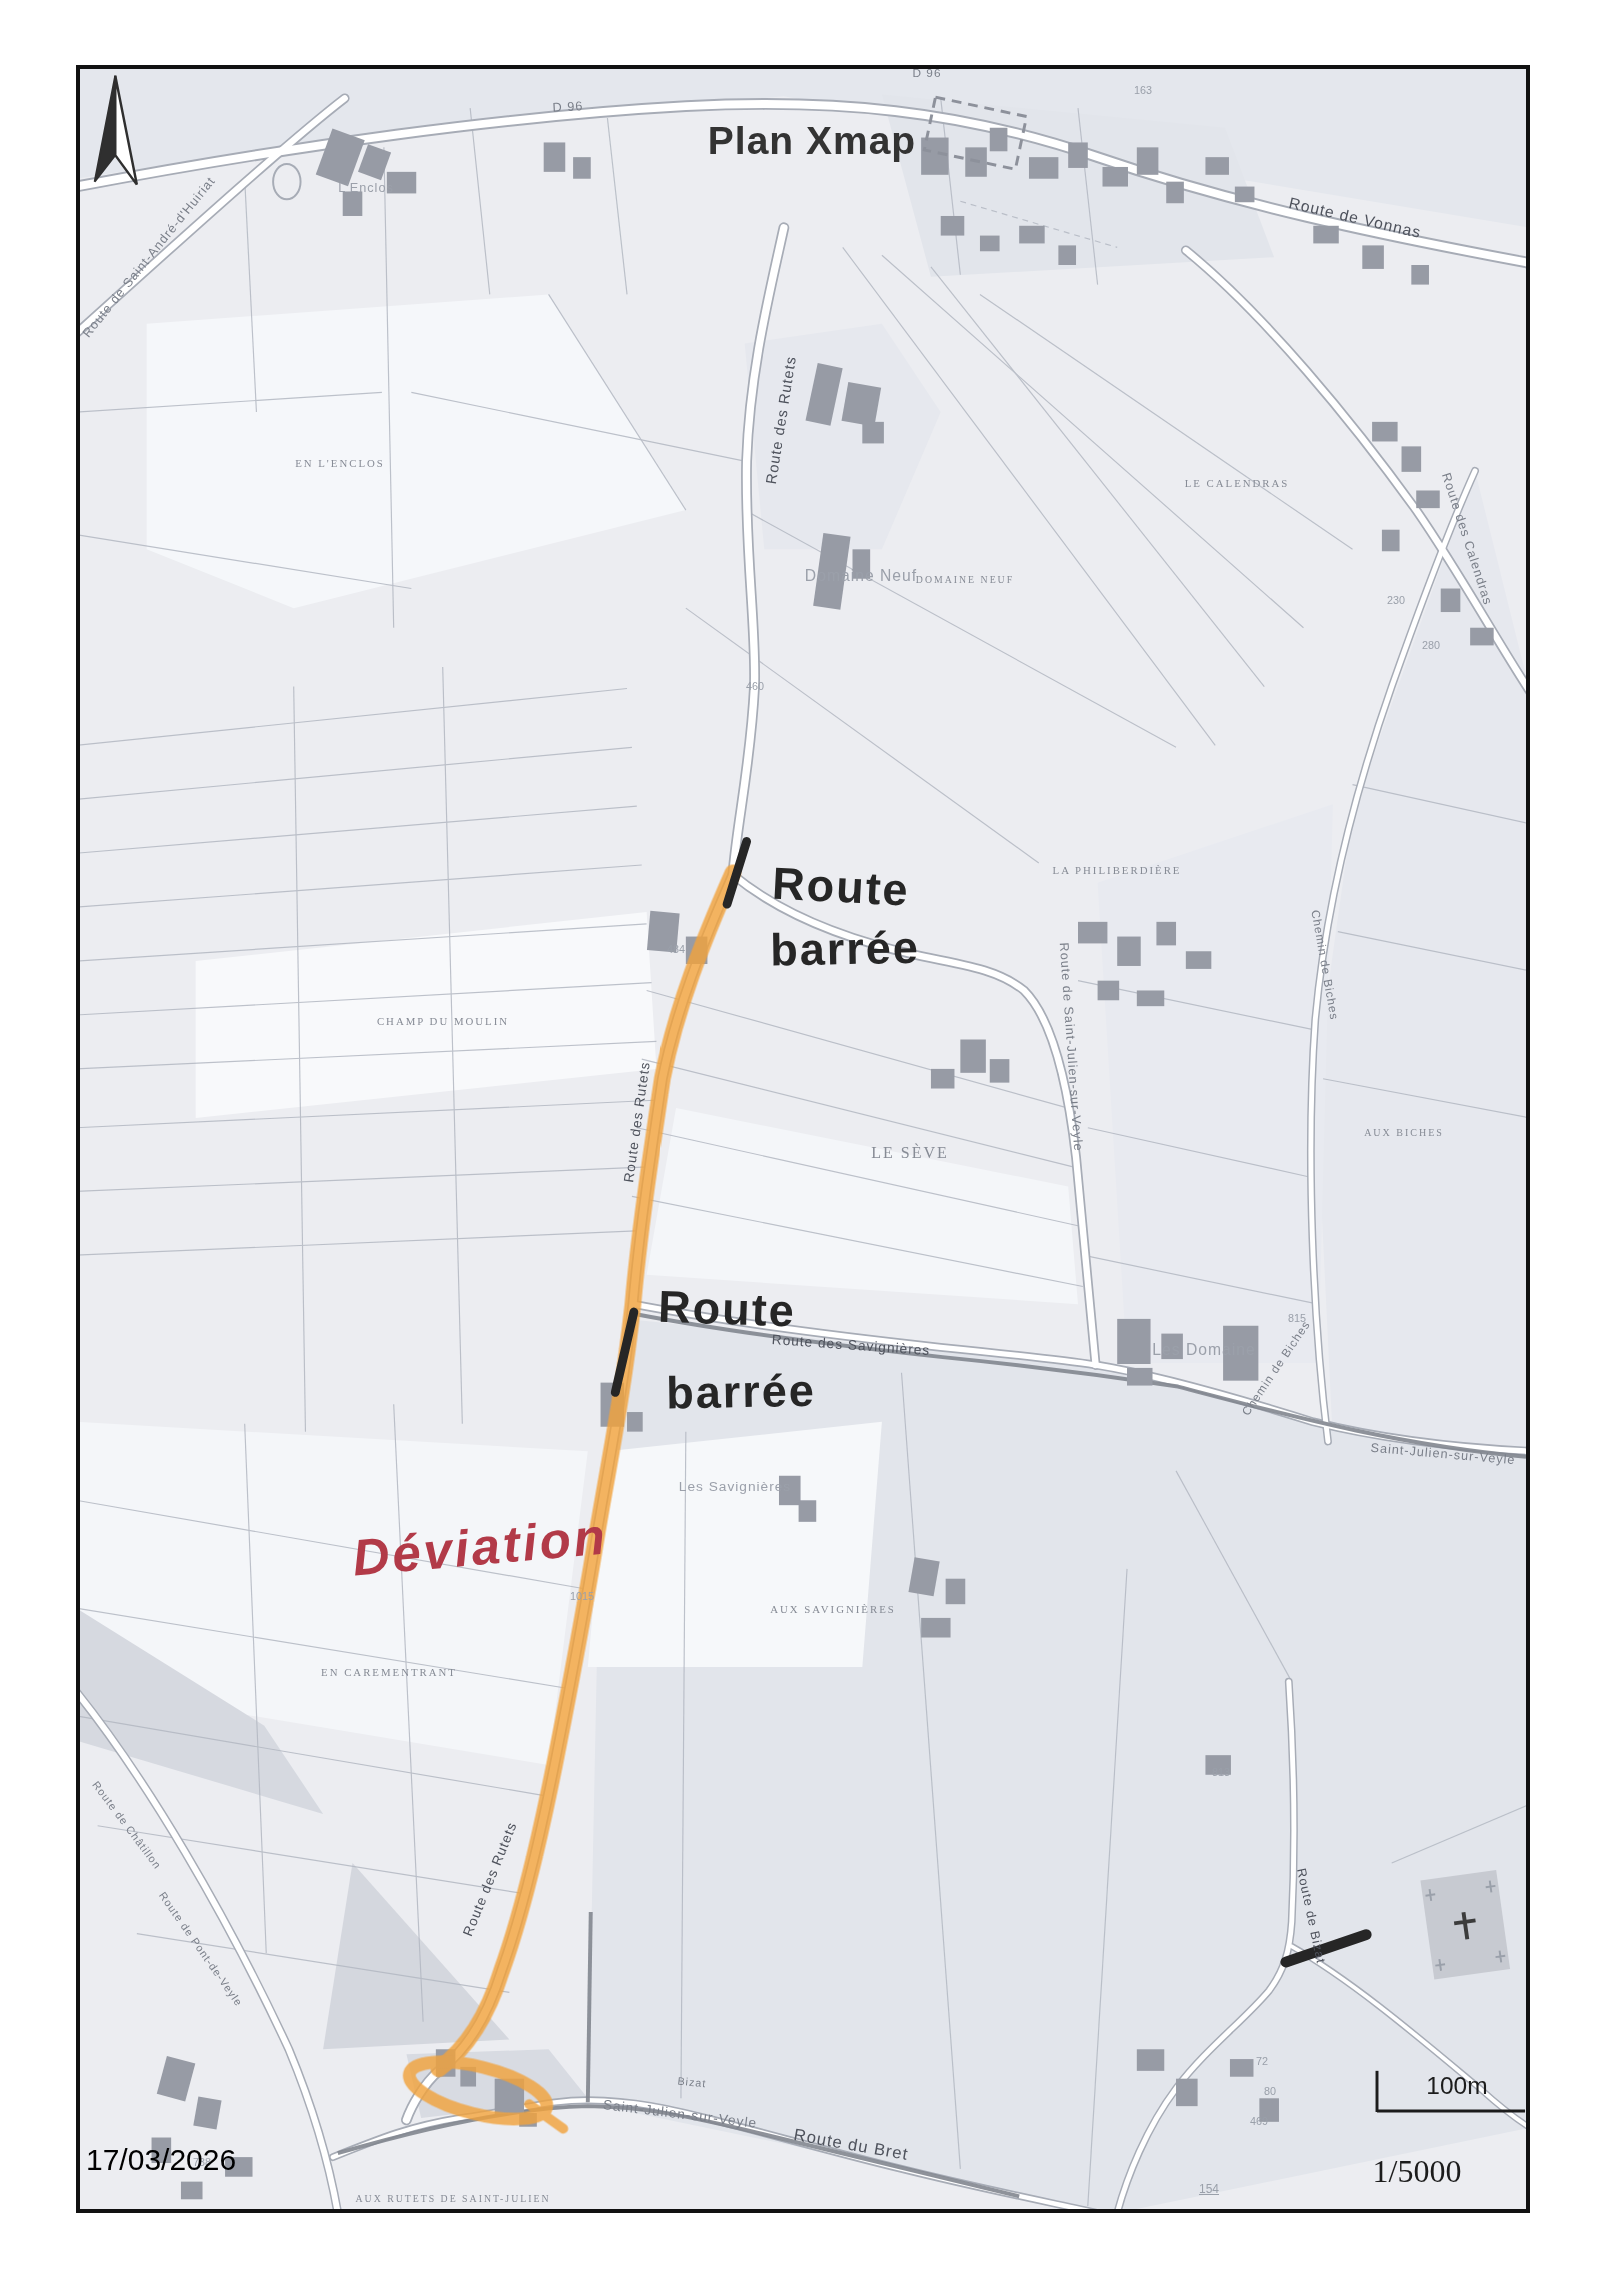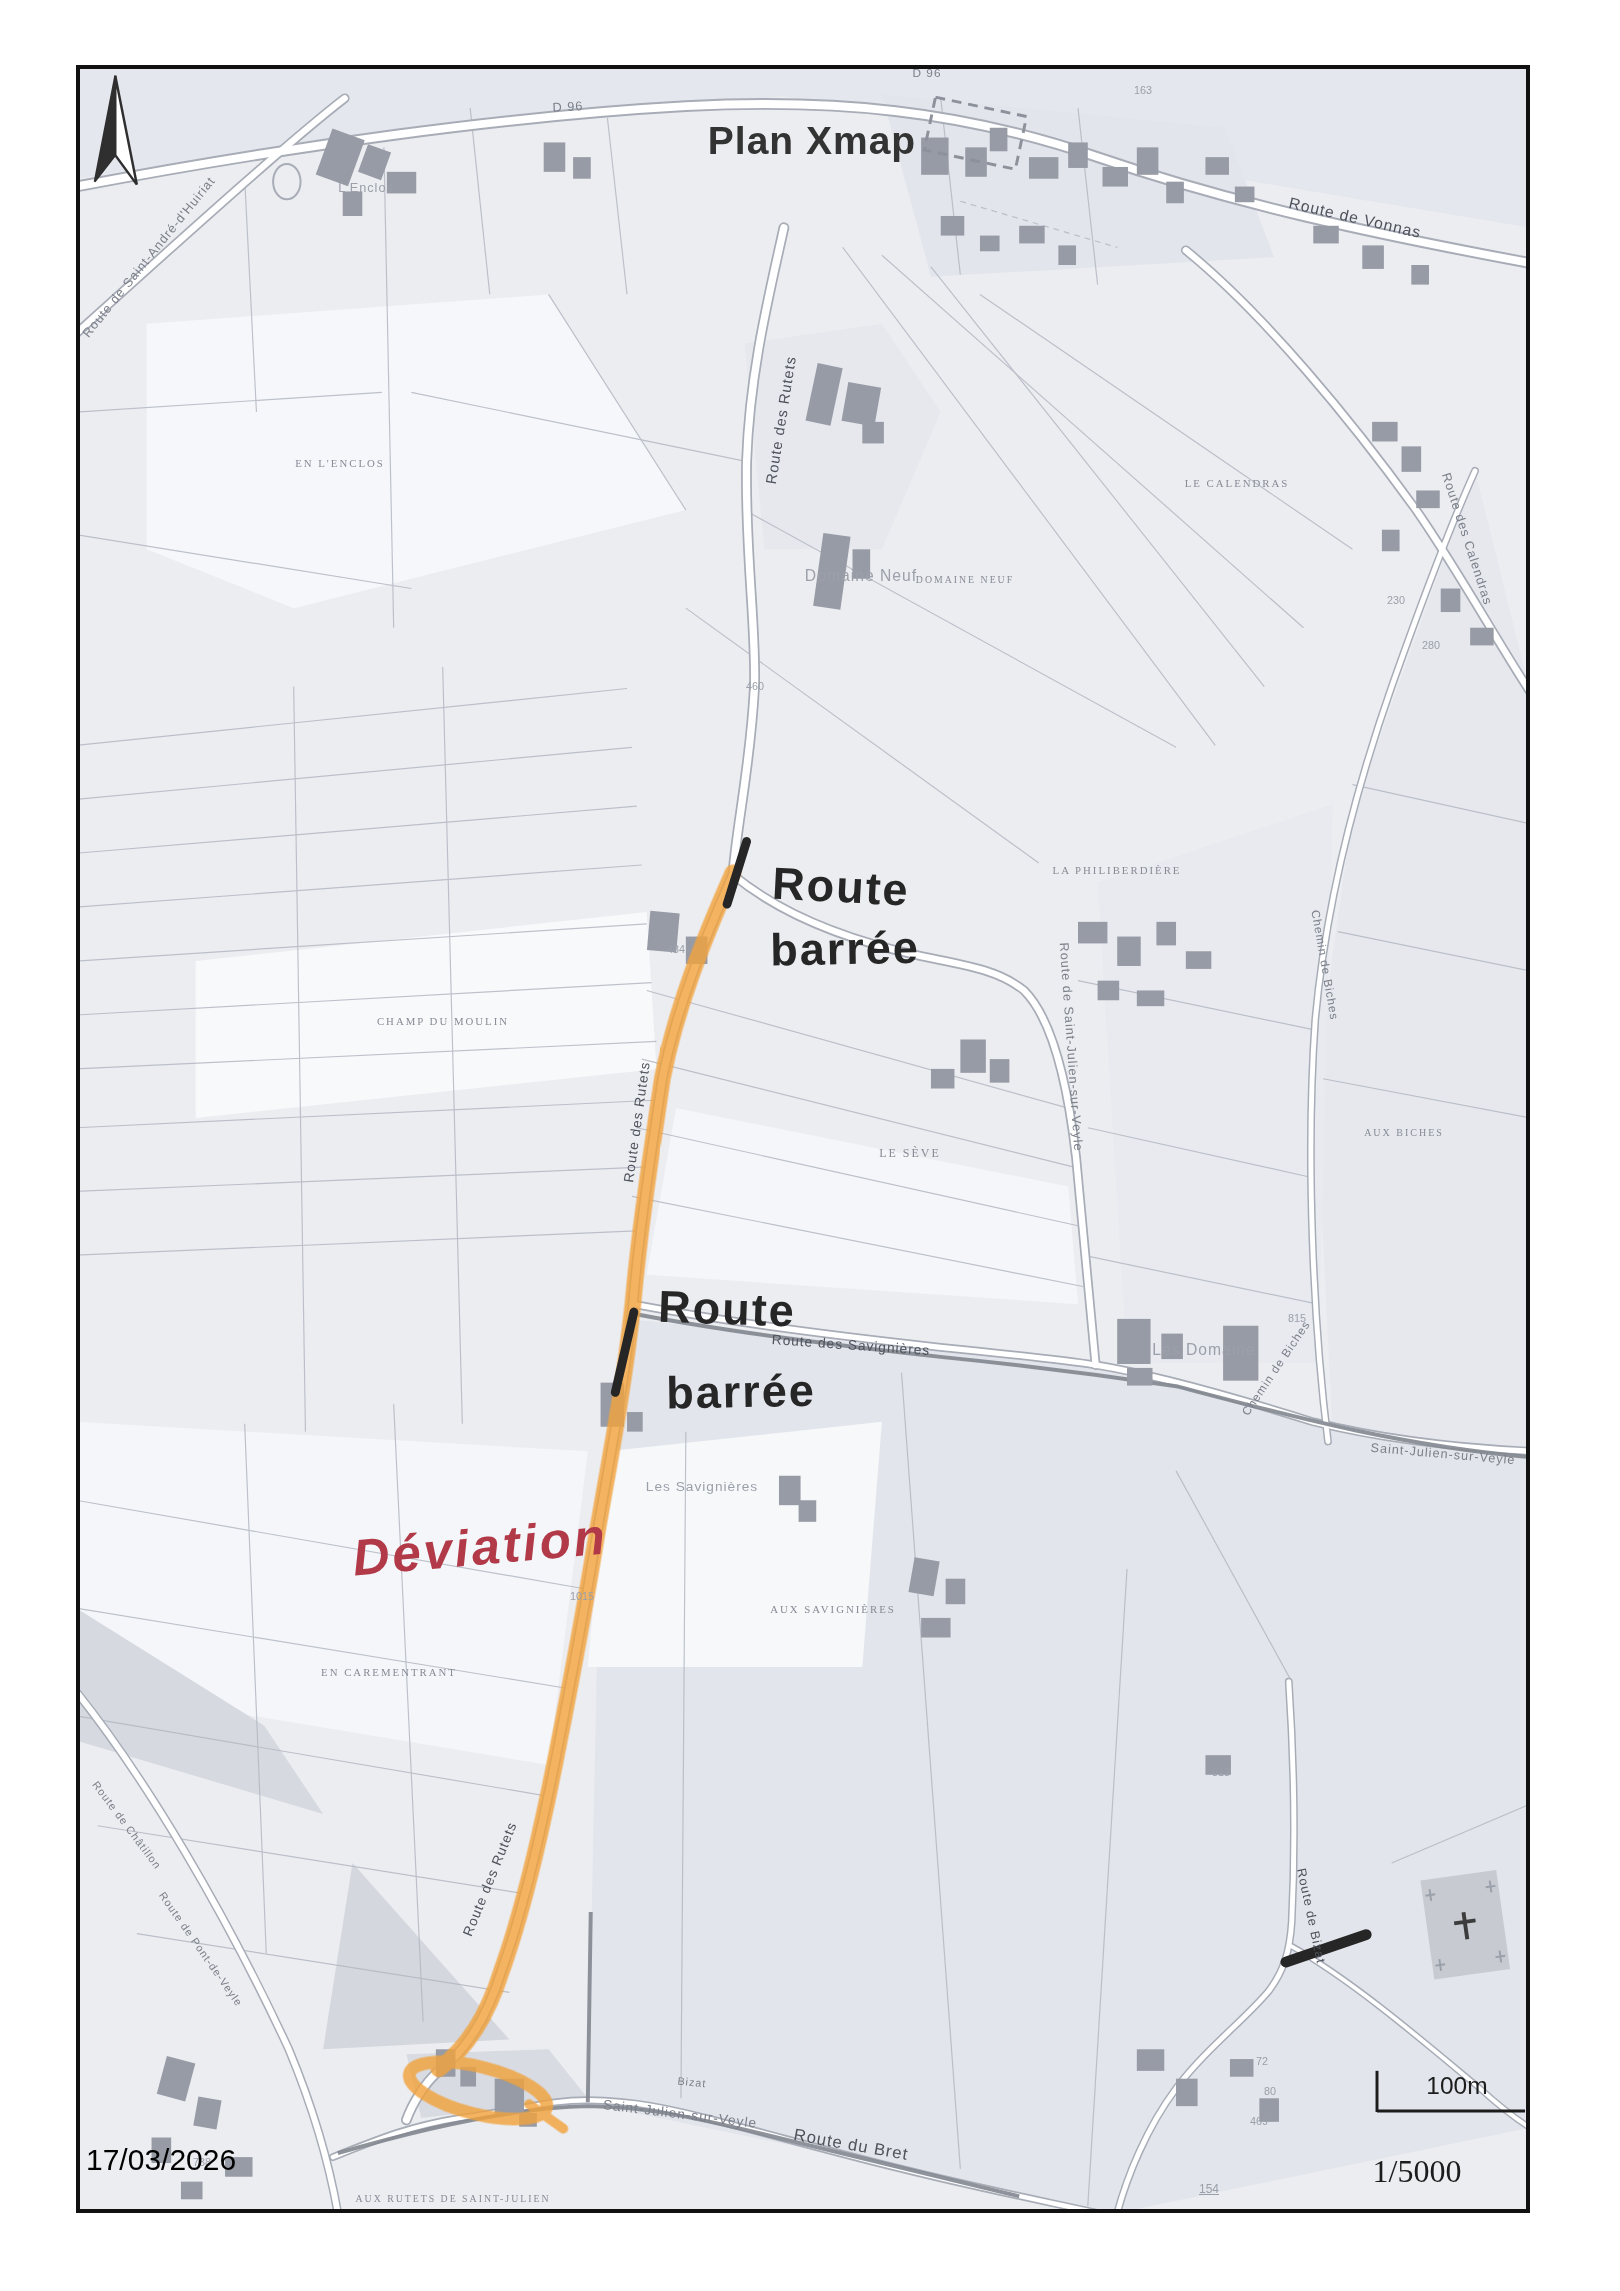--- a/index.html
+++ b/index.html
@@ -278,24 +278,24 @@
       <div class="maplabel lbl-road" style="left: 680px; top: 2114px; font-size: 13.7px; transform: translate(-50%, -50%) rotate(7deg);">Saint-Julien-sur-Veyle</div>
       <div class="maplabel lbl-road-dark" style="left: 851px; top: 2145px; font-size: 16.7px; transform: translate(-50%, -50%) rotate(10deg);">Route du Bret</div>
       <div class="maplabel lbl-road-dark" style="left: 1311px; top: 1916px; font-size: 12.7px; transform: translate(-50%, -50%) rotate(78deg);">Route de Bizat</div>
       <div class="maplabel lbl-gray" style="left: 366px; top: 188px; font-size: 12.7px; transform: translate(-50%, -50%) rotate(0deg);">L'Enclos</div>
       <div class="maplabel lbl-caps" style="left: 340px; top: 463px; font-size: 10.8px; transform: translate(-50%, -50%) rotate(0deg);">EN L'ENCLOS</div>
       <div class="maplabel lbl-caps" style="left: 1237px; top: 483px; font-size: 10.8px; transform: translate(-50%, -50%) rotate(0deg);">LE CALENDRAS</div>
       <div class="maplabel lbl-gray" style="left: 861px; top: 576px; font-size: 15.7px; transform: translate(-50%, -50%) rotate(0deg);">Domaine Neuf</div>
       <div class="maplabel lbl-caps" style="left: 965px; top: 579px; font-size: 9.8px; transform: translate(-50%, -50%) rotate(0deg);">DOMAINE NEUF</div>
       <div class="maplabel lbl-caps" style="left: 1117px; top: 870px; font-size: 10.8px; transform: translate(-50%, -50%) rotate(0deg);">LA PHILIBERDIÈRE</div>
       <div class="maplabel lbl-caps" style="left: 443px; top: 1021px; font-size: 10.8px; transform: translate(-50%, -50%) rotate(0deg);">CHAMP DU MOULIN</div>
-      <div class="maplabel lbl-caps" style="left: 910px; top: 1153px; font-size: 12px; transform: translate(-50%, -50%) rotate(0deg);">LE SÈVE</div>
+      <div class="maplabel lbl-caps" style="left: 910px; top: 1153px; font-size: 16px; transform: translate(-50%, -50%) rotate(0deg);">LE SÈVE</div>
       <div class="maplabel lbl-caps" style="left: 1404px; top: 1132px; font-size: 10px; transform: translate(-50%, -50%) rotate(0deg);">AUX BICHES</div>
       <div class="maplabel lbl-gray" style="left: 1204px; top: 1350px; font-size: 15.7px; transform: translate(-50%, -50%) rotate(0deg);">Les Domaine</div>
-      <div class="maplabel lbl-gray" style="left: 702px; top: 1486px; font-size: 13.7px; transform: translate(-50%, -50%) rotate(0deg);">Les Savignières</div>
+      <div class="maplabel lbl-gray" style="left: 735px; top: 1486px; font-size: 13.7px; transform: translate(-50%, -50%) rotate(0deg);">Les Savignières</div>
       <div class="maplabel lbl-caps" style="left: 833px; top: 1609px; font-size: 10.8px; transform: translate(-50%, -50%) rotate(0deg);">AUX SAVIGNIÈRES</div>
       <div class="maplabel lbl-caps" style="left: 389px; top: 1628px; font-size: 10.8px; transform: translate(-50%, -50%) rotate(0deg); margin-top: 44px;">EN CAREMENTRANT</div>
       <div class="maplabel lbl-caps" style="left: 453px; top: 2198px; font-size: 9.8px; transform: translate(-50%, -50%) rotate(0deg);">AUX RUTETS DE SAINT-JULIEN</div>
       <div class="maplabel lbl-num" style="left: 1143px; top: 90px; font-size: 10.8px; transform: translate(-50%, -50%) rotate(0deg);">163</div>
       <div class="maplabel lbl-num" style="left: 755px; top: 686px; font-size: 10.8px; transform: translate(-50%, -50%) rotate(0deg);">460</div>
       <div class="maplabel lbl-num" style="left: 1396px; top: 600px; font-size: 10.8px; transform: translate(-50%, -50%) rotate(0deg);">230</div>
       <div class="maplabel lbl-num" style="left: 1431px; top: 645px; font-size: 10.8px; transform: translate(-50%, -50%) rotate(0deg);">280</div>
       <div class="maplabel lbl-num" style="left: 676px; top: 949px; font-size: 10.8px; transform: translate(-50%, -50%) rotate(0deg);">484</div>
       <div class="maplabel lbl-num" style="left: 1274px; top: 1318px; font-size: 10.8px; transform: translate(-50%, -50%) rotate(0deg); padding-left: 46px;">815</div>
       <div class="maplabel lbl-num" style="left: 582px; top: 1596px; font-size: 10.8px; transform: translate(-50%, -50%) rotate(0deg);">1015</div>

